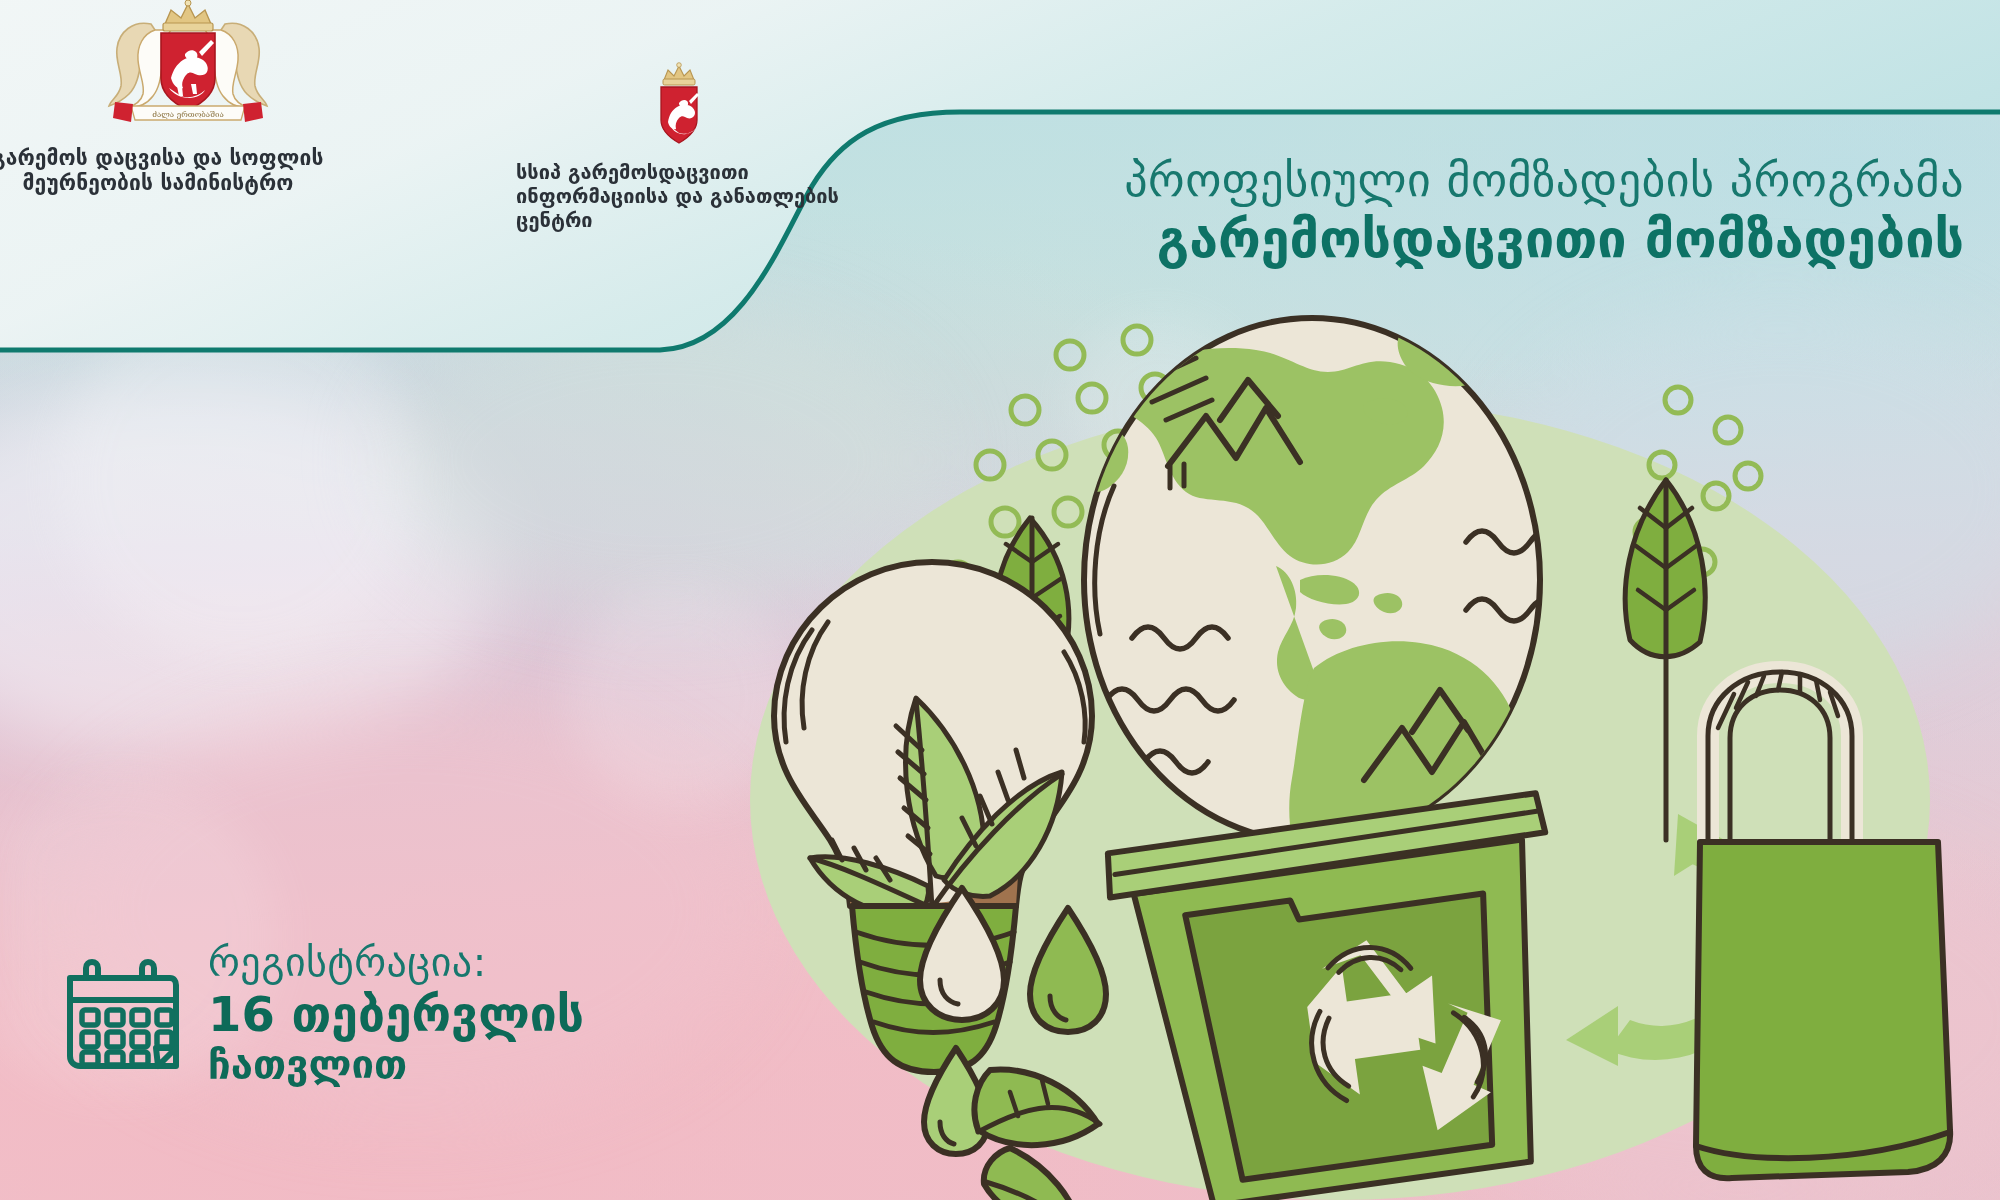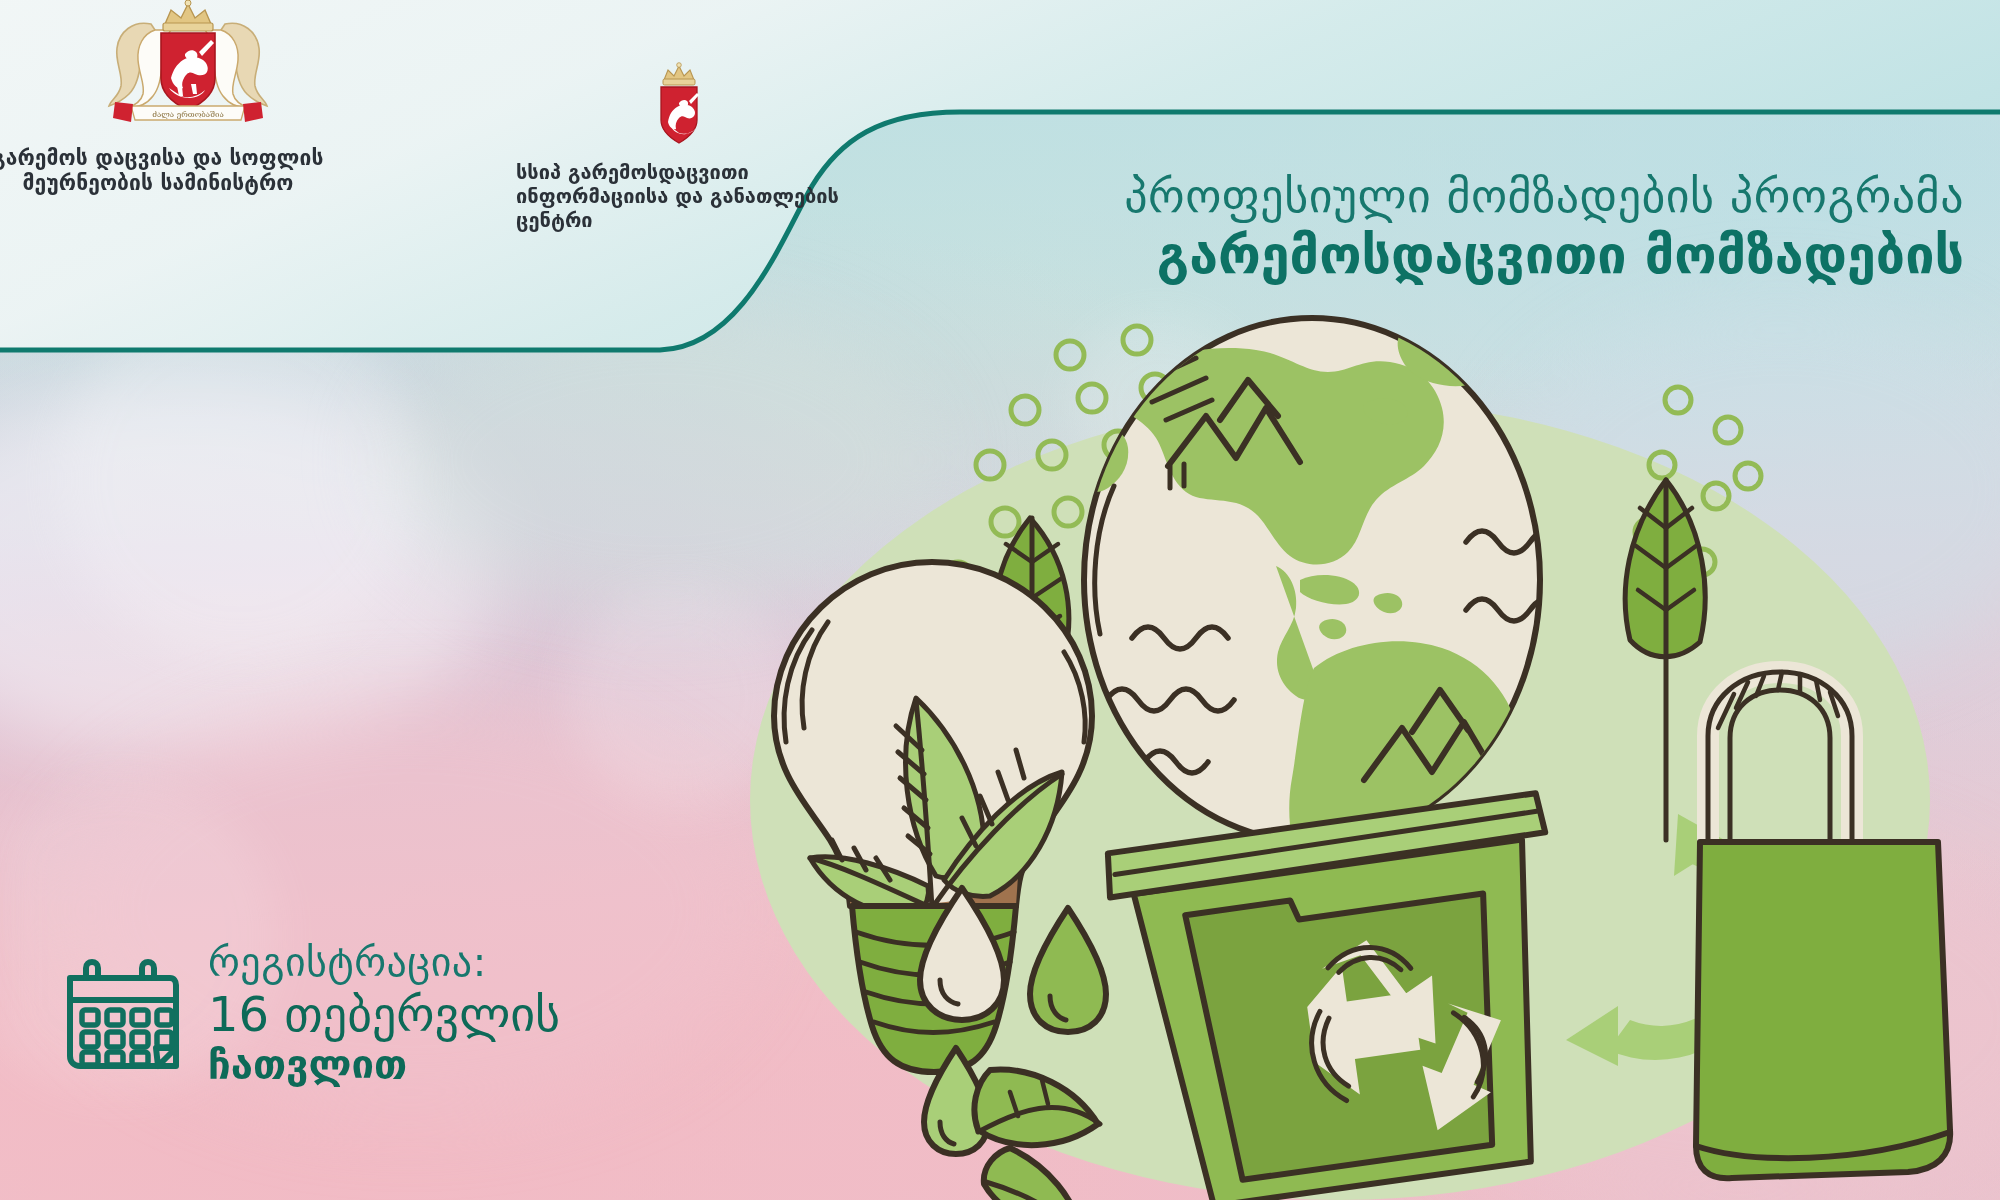--- a/index.html
+++ b/index.html
@@ -41,30 +41,30 @@
   .header-band svg{position:absolute;left:0;top:0;}
   .logo-block{position:absolute;display:flex;flex-direction:column;align-items:center;}
   .logo-1{left:38px;top:0px;width:300px;}
   .logo-cap{position:relative;}
   .logo-text{margin-top:10px;font-weight:700;color:#2b3138;line-height:1.18;letter-spacing:.1px;}
   .logo-1 .logo-text{font-size:21px;text-align:center;width:420px;margin-left:-60px;}
   .logo-2-wrap{position:absolute;left:470px;top:68px;display:flex;flex-direction:column;align-items:flex-start;margin-left:18px;}
   .logo-2-text{margin-top:8px;font-size:20px;font-weight:700;color:#2b3138;line-height:1.2;width:330px;}
 
   
-  .title-wrap{position:absolute;right:36px;top:172px;text-align:right;width:1200px;}
+  .title-wrap{position:absolute;right:36px;top:156px;text-align:right;width:1200px;}
   .title-main{font-size:46px;letter-spacing:.5px;color:#17786e;line-height:1.05;font-weight:400;}
   .title-sub{margin-top:8px;font-size:52px;font-weight:700;color:#0d7265;line-height:1.05;}
 
   
   .reg{position:absolute;left:58px;top:940px;display:flex;align-items:flex-start;gap:26px;justify-content:center;}
   .reg-cal{width:124px;height:124px;flex:none;margin-top:16px;}
   .reg-text{color:#0f6b5b;}
   .reg-line1{font-size:40px;font-weight:400;letter-spacing:.5px;line-height:1.1;color:#17786e;}
-  .reg-line2{font-size:48px;font-weight:400;line-height:1.12;margin-top:4px;color:#0d6a58;}
+  .reg-line2{font-size:48px;font-weight:700;line-height:1.12;margin-top:4px;color:#0d6a58;}
   .reg-line3{font-size:40px;font-weight:700;line-height:1.12;color:#0d6a58;}
 
   .art{position:absolute;left:700px;top:280px;width:1300px;height:920px;}
   .art svg{display:block;}
 </style>
 </head>
 <body>
 
 <div id="stage">
 

